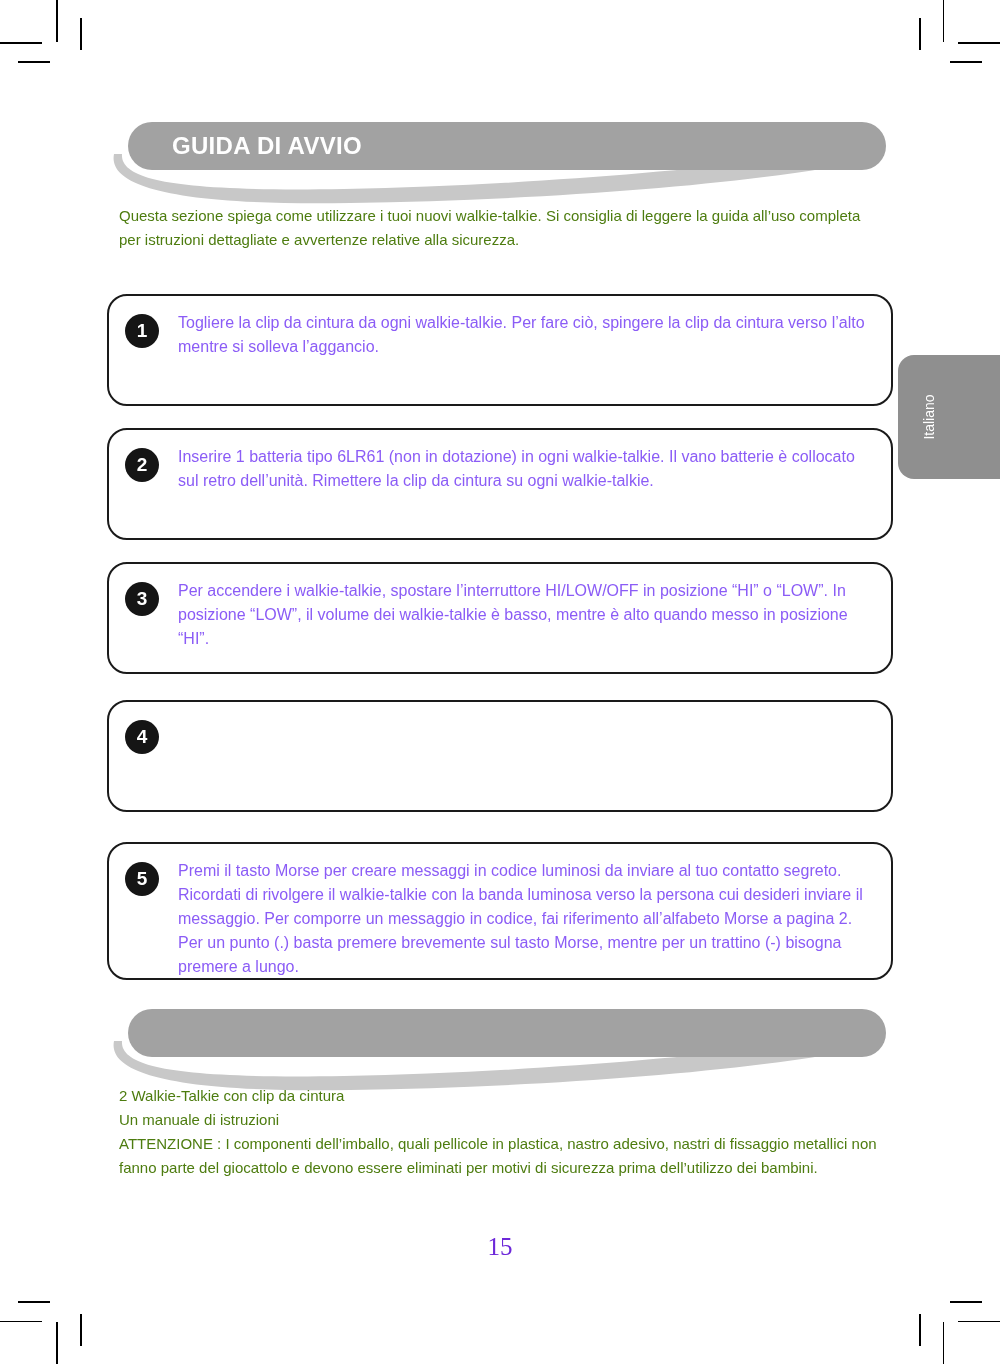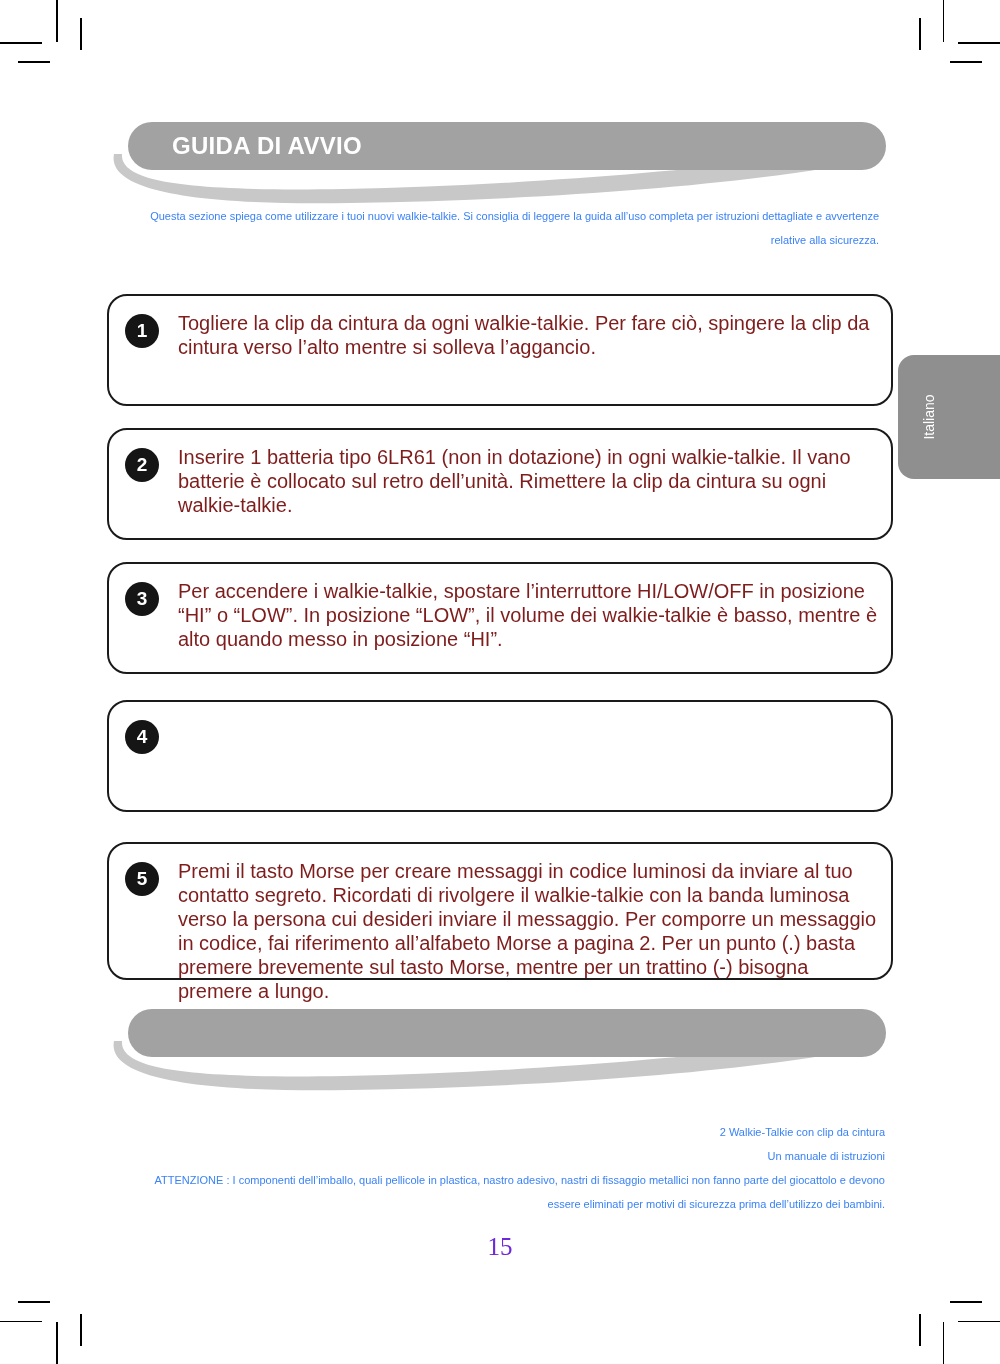--- a/index.html
+++ b/index.html
@@ -76,27 +76,26 @@
     font-size: 24px;
     font-weight: bold;
     color: #ffffff;
     letter-spacing: 0.3px;
     white-space: nowrap;
   }
 
   
   .para {
     position: absolute;
-    font-size: 11px;
+    font-size: 15px;
     line-height: 24px;
-    color: #3b82f6;
-    text-align: right;
+    color: #4d7c0f;
   }
   #intro-paragraph { left: 119px; top: 204px; width: 760px; }
-  #package-contents { left: 119px; top: 1084px; width: 766px; margin-top: 36px; }
+  #package-contents { left: 119px; top: 1084px; width: 766px; }
   #package-contents .pline { display: block; }
 
   
   .step-box {
     position: absolute;
     left: 107px;
     width: 786px;
     border: 2.2px solid #1a1a1a;
     border-radius: 20px;
     background: #ffffff;
@@ -114,23 +113,23 @@
     font-size: 19px;
     font-weight: bold;
     text-align: center;
     line-height: 34px;
   }
   .step-text {
     position: absolute;
     left: 69px;
     top: 15px;
     width: 700px;
-    font-size: 20px;
+    font-size: 16px;
     line-height: 24px;
-    color: #7f1d1d;
+    color: #8b5cf6;
   }
 
   
   #language-tab {
     position: absolute;
     left: 898px;
     top: 355px;
     width: 102px;
     height: 124px;
     background: #8f8f8f;

